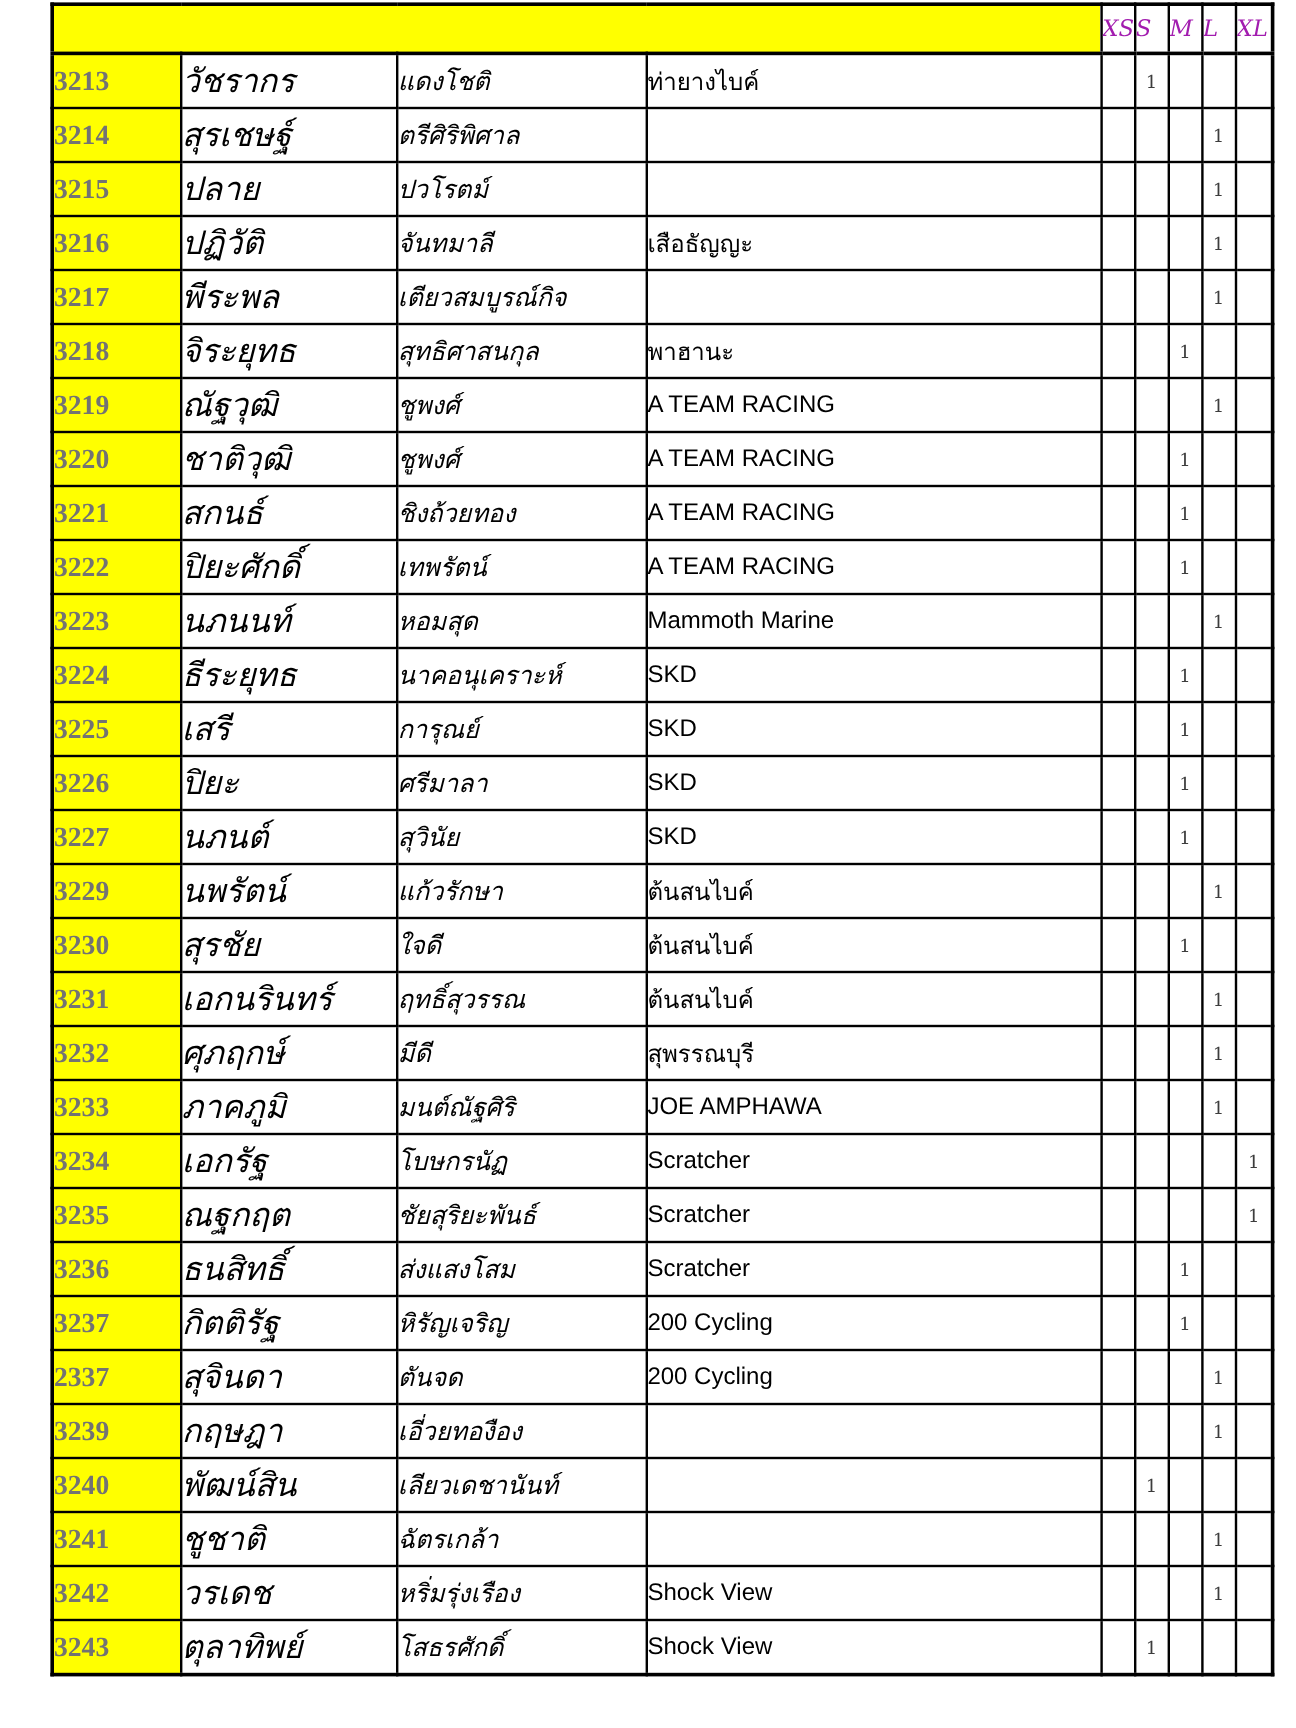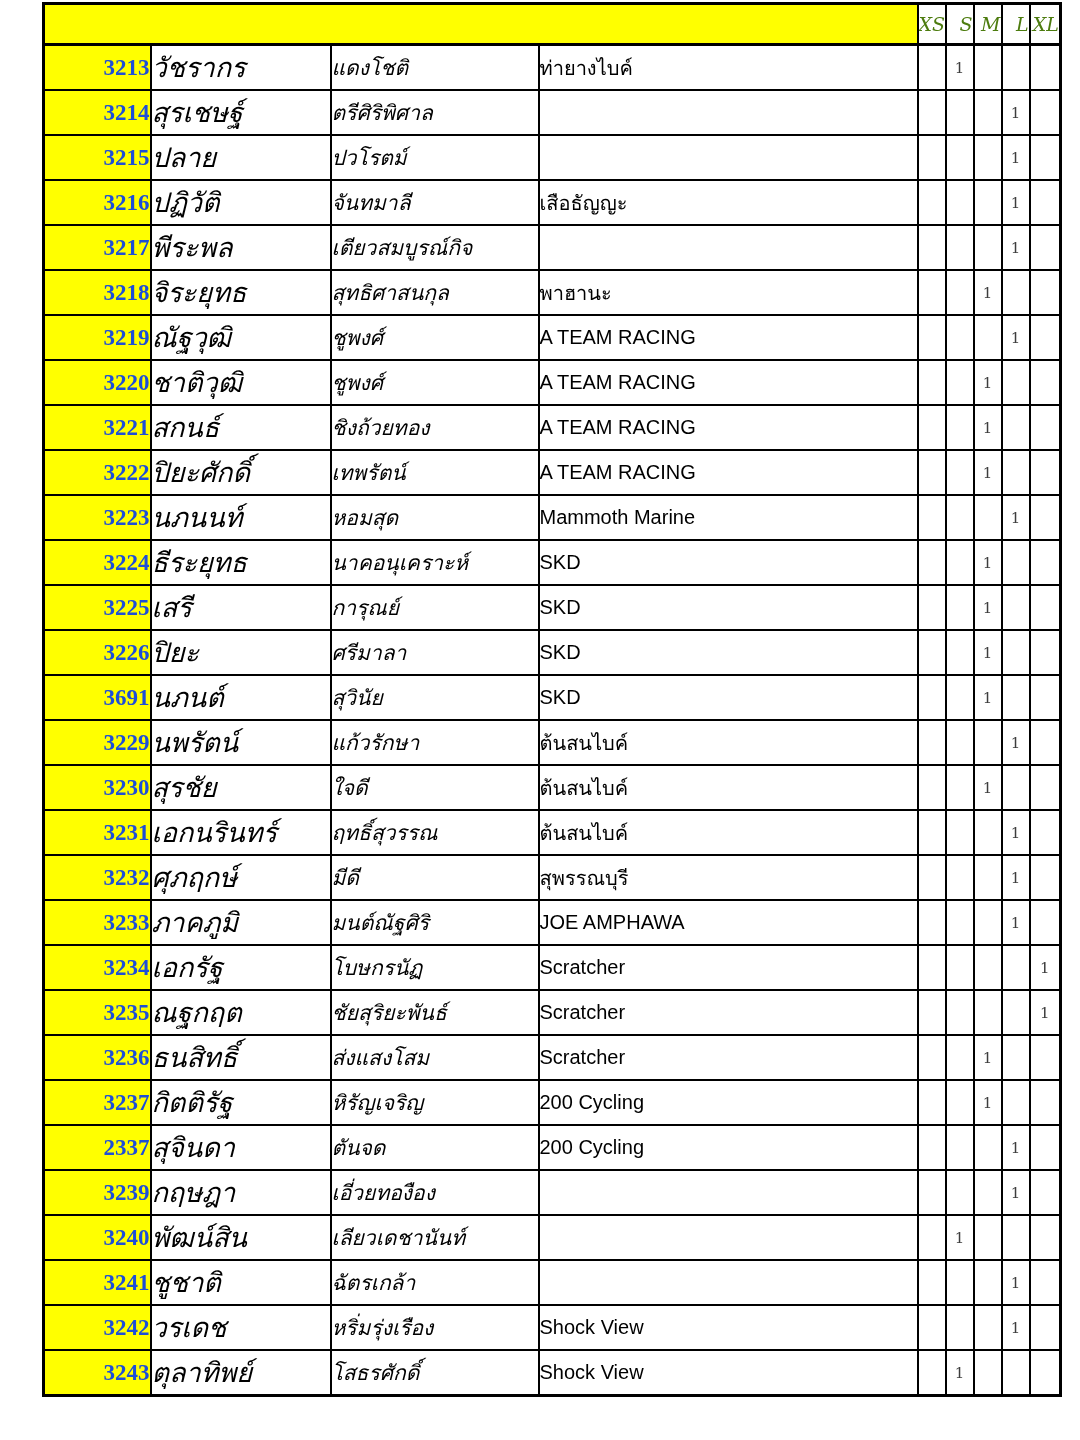--- a/index.html
+++ b/index.html
@@ -40,31 +40,31 @@
   }
   th.yellow-band {
     background: #ffff00;
   }
   th.size-head {
     background: #ffffff;
     font-family: "DejaVu Serif", serif;
     font-style: italic;
     font-weight: normal;
     font-size: 19px;
-    color: #4d7c0f;
-    text-align: right;
+    color: #a21caf;
+    text-align: left;
   }
   tr.data-row { height: 45px; }
   td.id-cell {
     background: #ffff00;
-    text-align: right;
+    text-align: left;
     font-family: "Liberation Serif", serif;
     font-weight: bold;
     font-size: 23px;
-    color: #1d4ed8;
+    color: #737373;
   }
   td.first-cell {
     border-right: none;
     padding-left: 8px;
     font-family: "Liberation Serif", serif;
     font-style: italic;
     font-size: 27px;
     color: #000;
   }
   td.last-cell {
@@ -273,21 +273,21 @@
           <td class="first-cell">ปิยะ</td>
           <td class="last-cell">ศรีมาลา</td>
           <td class="team-cell">SKD</td>
           <td class="size-cell"></td>
           <td class="size-cell"></td>
           <td class="size-cell">1</td>
           <td class="size-cell"></td>
           <td class="size-cell"></td>
         </tr>
         <tr class="data-row">
-          <td class="id-cell">3691</td>
+          <td class="id-cell">3227</td>
           <td class="first-cell">นภนต์</td>
           <td class="last-cell">สุวินัย</td>
           <td class="team-cell">SKD</td>
           <td class="size-cell"></td>
           <td class="size-cell"></td>
           <td class="size-cell">1</td>
           <td class="size-cell"></td>
           <td class="size-cell"></td>
         </tr>
         <tr class="data-row">

